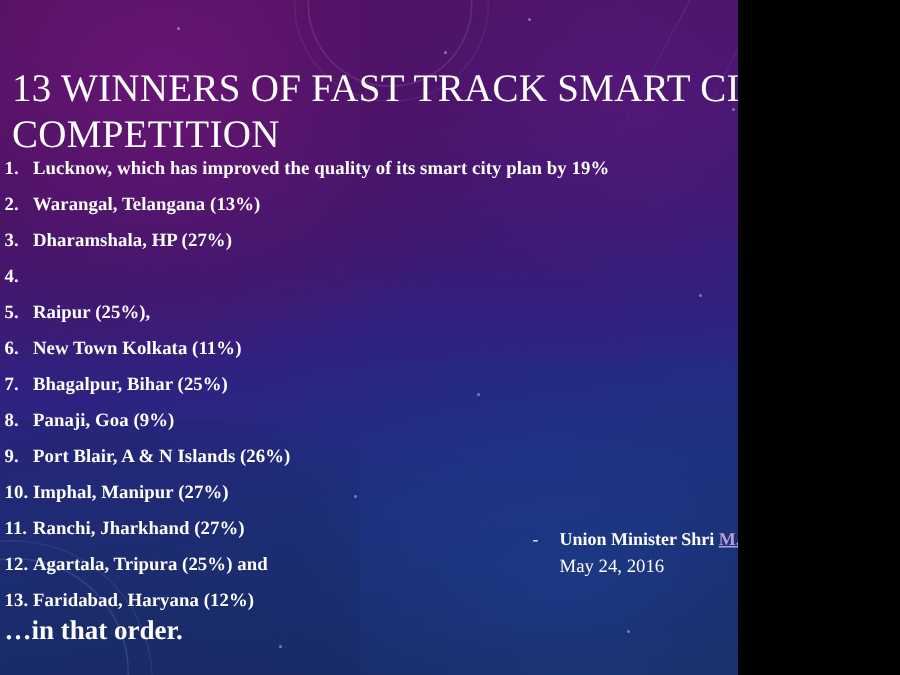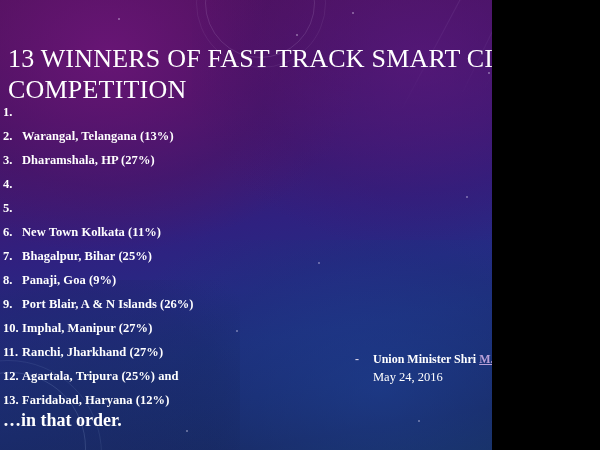--- a/index.html
+++ b/index.html
@@ -217,34 +217,36 @@
   <div class="star" style="left:418px; top:420px;"></div>
   <div class="star" style="left:540px; top:398px;"></div>
   <div class="star" style="left:186px; top:430px;"></div>
 
   <h1 id="title">13 WINNERS OF FAST TRACK SMART CITY
 COMPETITION</h1>
 
   <ol id="winners-list">
     <li>
         <span class="num">1.</span>
+        <span class="txt">Lucknow, which has improved the quality of its smart city plan by 19%</span>
       </li>
     <li>
         <span class="num">2.</span>
         <span class="txt">Warangal, Telangana (13%)</span>
       </li>
     <li>
         <span class="num">3.</span>
         <span class="txt">Dharamshala, HP (27%)</span>
       </li>
     <li>
         <span class="num">4.</span>
       </li>
     <li>
         <span class="num">5.</span>
+        <span class="txt">Raipur (25%),</span>
       </li>
     <li>
         <span class="num">6.</span>
         <span class="txt">New Town Kolkata (11%)</span>
       </li>
     <li>
         <span class="num">7.</span>
         <span class="txt">Bhagalpur, Bihar (25%)</span>
       </li>
     <li>

